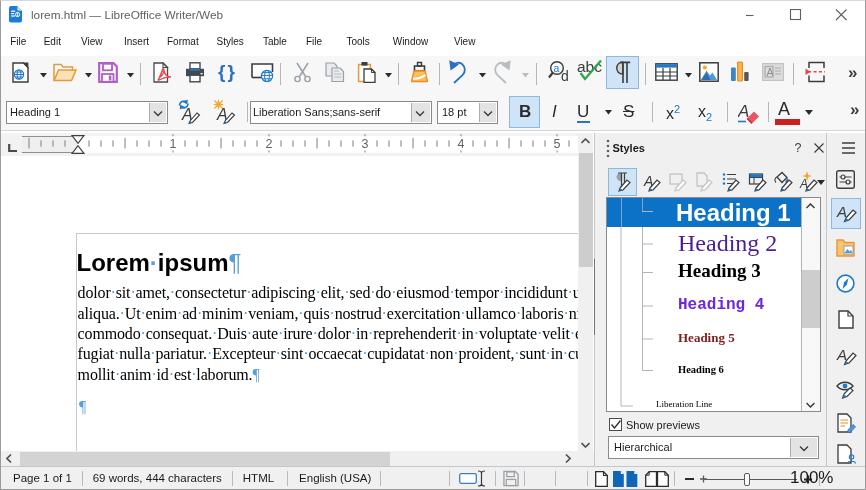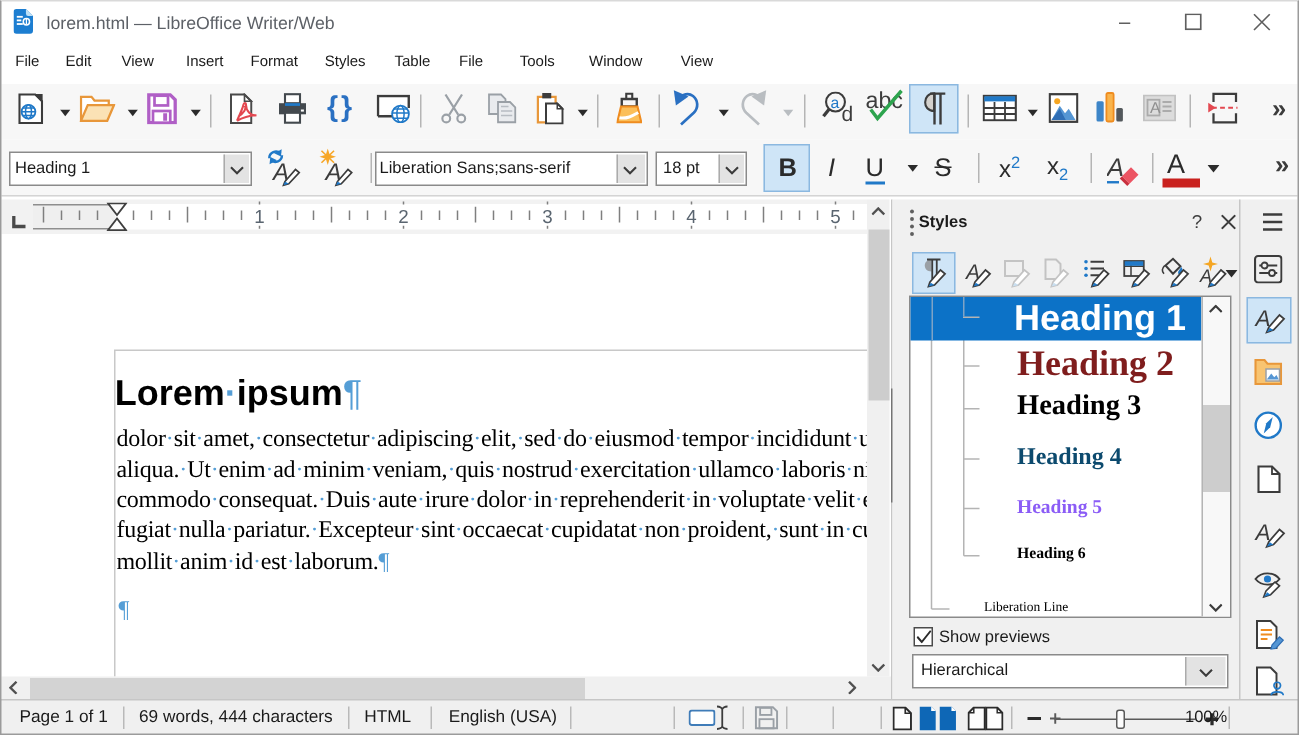--- a/index.html
+++ b/index.html
@@ -423,24 +423,24 @@
       <path d="M36.5 109 H47" stroke="#b4b4b4"></path>
       <path d="M36.5 142 H47" stroke="#b4b4b4"></path>
       <path d="M36.5 173.5 H47" stroke="#b4b4b4"></path>
       <path d="M15 209 H27" stroke="#b4b4b4"></path>
     </svg>
 <div class="ab" style="left:607px;top:198px;width:194px;height:29px;background:#0c72c7"></div>
 <div class="ab" style="left:642px;top:210.5px;width:11px;height:1px;background:#b4b4b4"></div>
 <div class="ab" style="left:620.5px;top:198px;width:1px;height:29px;background:#7fa3c6"></div>
 <div class="ab" style="left:642px;top:198px;width:1px;height:13px;background:#7fa3c6"></div>
 <div class="ab tx" style="left:676px;top:198px;font-family:'Liberation Sans',sans-serif;font-weight:bold;font-size:24px;line-height:29px;color:#fff">Heading 1</div>
-<div class="ab tx" style="left:678px;top:231.1px;font-family:'Liberation Serif',serif;font-weight:bold;font-size:24px;line-height:24px;color:#7f1d1d">Heading 2</div>
+<div class="ab tx" style="left:678px;top:231.1px;font-family:'Liberation Serif',serif;font-weight:normal;font-size:24px;line-height:24px;color:#4c1d95">Heading 2</div>
 <div class="ab tx" style="left:678px;top:261.1px;font-family:'Liberation Serif',serif;font-weight:bold;font-size:19px;line-height:19px;color:#000">Heading 3</div>
-<div class="ab tx" style="left:678px;top:296.7px;font-family:Liberation Serif, serif;font-weight:bold;font-size:16px;line-height:16px;color:#0c4a6e">Heading 4</div>
-<div class="ab tx" style="left:678px;top:330.9px;font-family:'Liberation Serif',serif;font-weight:bold;font-size:13px;line-height:13px;color:#8b5cf6">Heading 5</div>
+<div class="ab tx" style="left:678px;top:296.7px;font-family:Liberation Mono, monospace;font-weight:bold;font-size:16px;line-height:16px;color:#6d28d9">Heading 4</div>
+<div class="ab tx" style="left:678px;top:330.9px;font-family:'Liberation Serif',serif;font-weight:bold;font-size:13px;line-height:13px;color:#7f1d1d">Heading 5</div>
 <div class="ab tx" style="left:678px;top:364.6px;font-family:'Liberation Serif',serif;font-weight:bold;font-size:10.5px;line-height:10.5px;color:#000">Heading 6</div>
 <div class="ab tx" style="left:656px;top:399.5px;font-family:'Liberation Serif',serif;font-size:9px;line-height:9px;color:#000">Liberation Line</div>
 <div class="ab" style="left:801px;top:198px;width:19px;height:213px;background:#f8f8f8;border-left:1px solid #b4b4b4;box-sizing:border-box"></div>
 <div class="ab" style="left:802px;top:270px;width:18px;height:58px;background:#cdcdcd"></div>
 <svg class="ab" style="left:806px;top:203px" width="9" height="6" viewBox="0 0 9 6">
       <path d="M0.5 5 L4.5 1 L8.5 5" fill="none" stroke="#3c3c3c" stroke-width="1.5"></path>
     </svg>
 <svg class="ab" style="left:806px;top:402px" width="9" height="6" viewBox="0 0 9 6">
       <path d="M0.5 1 L4.5 5 L8.5 1" fill="none" stroke="#3c3c3c" stroke-width="1.5"></path>
     </svg>
@@ -551,13 +551,13 @@
     </svg>
 <div class="ab" style="left:685px;top:477.8px;width:8.5px;height:2.6px;background:#2b2b2b"></div>
 <svg class="ab" style="left:698.5px;top:474px" width="9" height="10" viewBox="0 0 9 10">
       <path d="M1 5 H8 M4.5 1.5 V8.5" stroke="#5a5a5a" stroke-width="1.3"></path>
     </svg>
 <div class="ab" style="left:703px;top:478.5px;width:94px;height:1.6px;background:#5a5a5a"></div>
 <div class="ab" style="left:744px;top:472.5px;width:6px;height:13px;background:#fdfdfd;border:1px solid #5a5a5a;border-radius:2px;box-sizing:border-box"></div>
 <svg class="ab" style="left:803.5px;top:475px" width="8" height="9" viewBox="0 0 8 9">
       <path d="M0 4.5 H8 M4 0.5 V8.5" stroke="#2b2b2b" stroke-width="2.2"></path>
     </svg>
-<div class="ab tx" style="left:790px;top:471.7px;font-size:11px;line-height:12px;color:#1a1a1a">100%</div>
+<div class="ab tx" style="left:790px;top:471.7px;font-size:17px;line-height:12px;color:#1a1a1a">100%</div>
 </div>
 </body></html>

